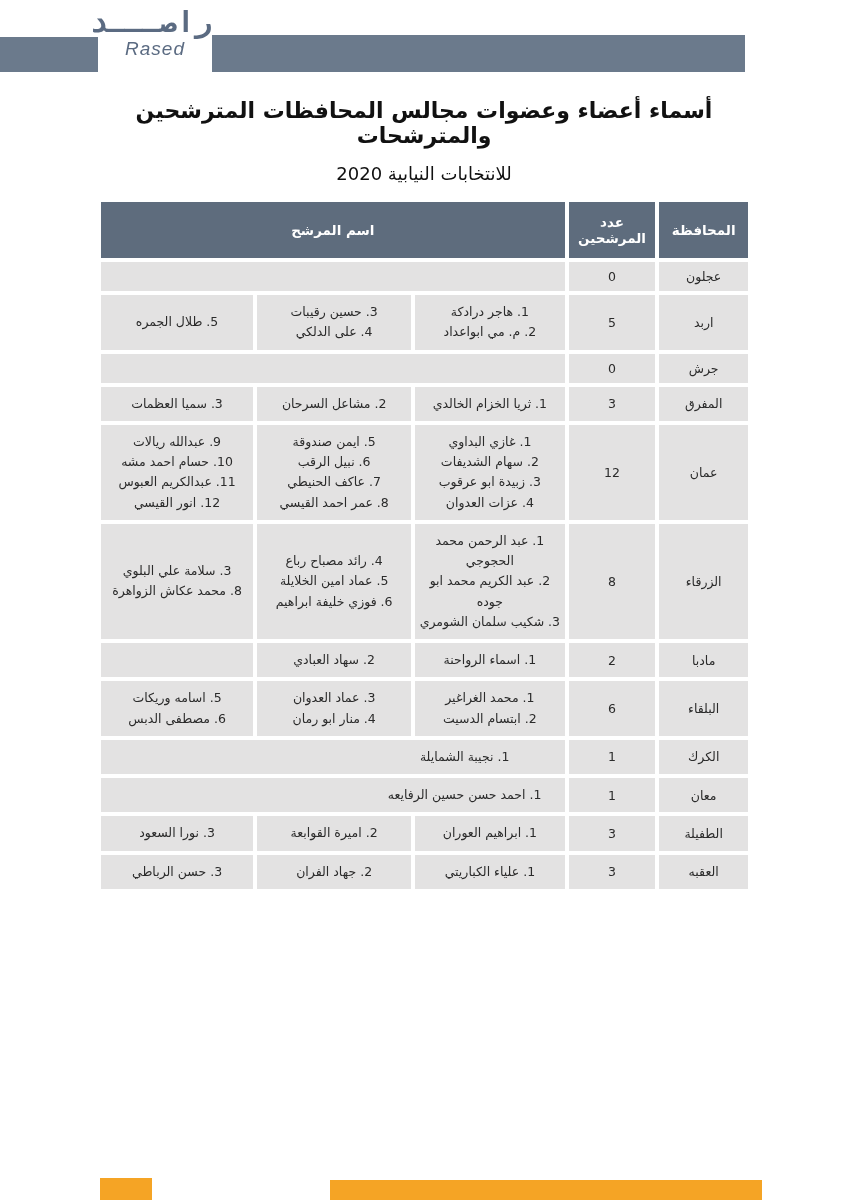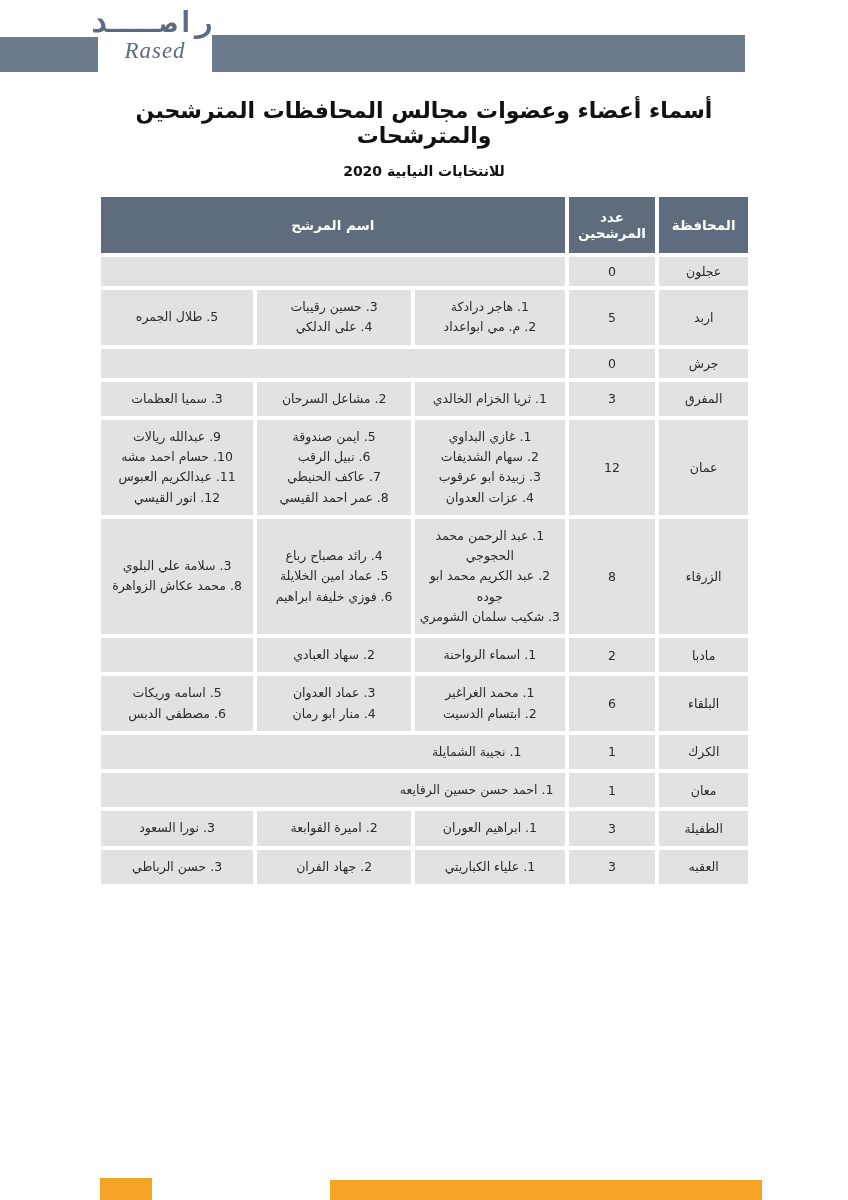--- a/index.html
+++ b/index.html
@@ -6,40 +6,40 @@
   body{
     width:848px;height:1200px;position:relative;overflow:hidden;
     background:#ffffff;font-family:"DejaVu Sans",sans-serif;
   }
   
   .page-header{position:relative;height:88px;}
   .header-bar-left{position:absolute;left:0;top:37px;width:98px;height:35px;background:#6b7a8c;}
   .header-bar-main{position:absolute;left:212px;top:35px;width:533px;height:37px;background:#6b7a8c;}
   .logo{position:absolute;left:98px;top:8px;width:114px;text-align:center;color:#5b6b82;}
   .logo-ar{font-size:29px;font-weight:bold;line-height:1.15;direction:rtl;font-family:Liberation Mono, monospace;}
-  .logo-en{font-family:Liberation Serif, serif;font-style:italic;font-size:23px;margin-top:-3px;letter-spacing:1px;}
+  .logo-en{font-family:Liberation Sans, sans-serif;font-style:italic;font-size:19px;margin-top:-3px;letter-spacing:1px;}
   
   .doc-title{width:648px;margin:10px 0 0 100px;text-align:center;direction:rtl;color:#111111;}
   .doc-title .t1{font-size:22px;font-weight:bold;}
-  .doc-title .t2{font-size:14px;font-weight:bold;margin-top:15px;}
+  .doc-title .t2{font-size:18px;font-weight:normal;margin-top:15px;}
   
   table.candidates{
     direction:rtl;margin:14px 0 0 97px;width:655px;
     border-collapse:separate;border-spacing:4px;table-layout:fixed;
   }
   table.candidates th{
     background:#5e6c7d;color:#ffffff;font-size:13.5px;font-weight:bold;
     text-align:center;vertical-align:middle;padding:12px 4px;
   }
   table.candidates td{
     background:#e3e2e2;color:#2b2b2b;font-size:12.5px;
     text-align:center;vertical-align:middle;padding:7px 4px;
   }
   .line{line-height:1.62;}
-  .right-box{width:34%;min-width:160px;margin-left:auto;margin-right:4px;}
+  .right-box{width:34%;min-width:160px;margin-left:auto;margin-right:16px;}
   
   .footer-square{position:absolute;left:100px;top:1178px;width:52px;height:22px;background:#f5a425;}
   .footer-bar{position:absolute;left:330px;top:1180px;width:432px;height:20px;background:#f5a425;}
 </style>
 </head>
 <body>
 
 <div class="page-header">
   <div class="header-bar-left"></div>
   <div class="logo">

